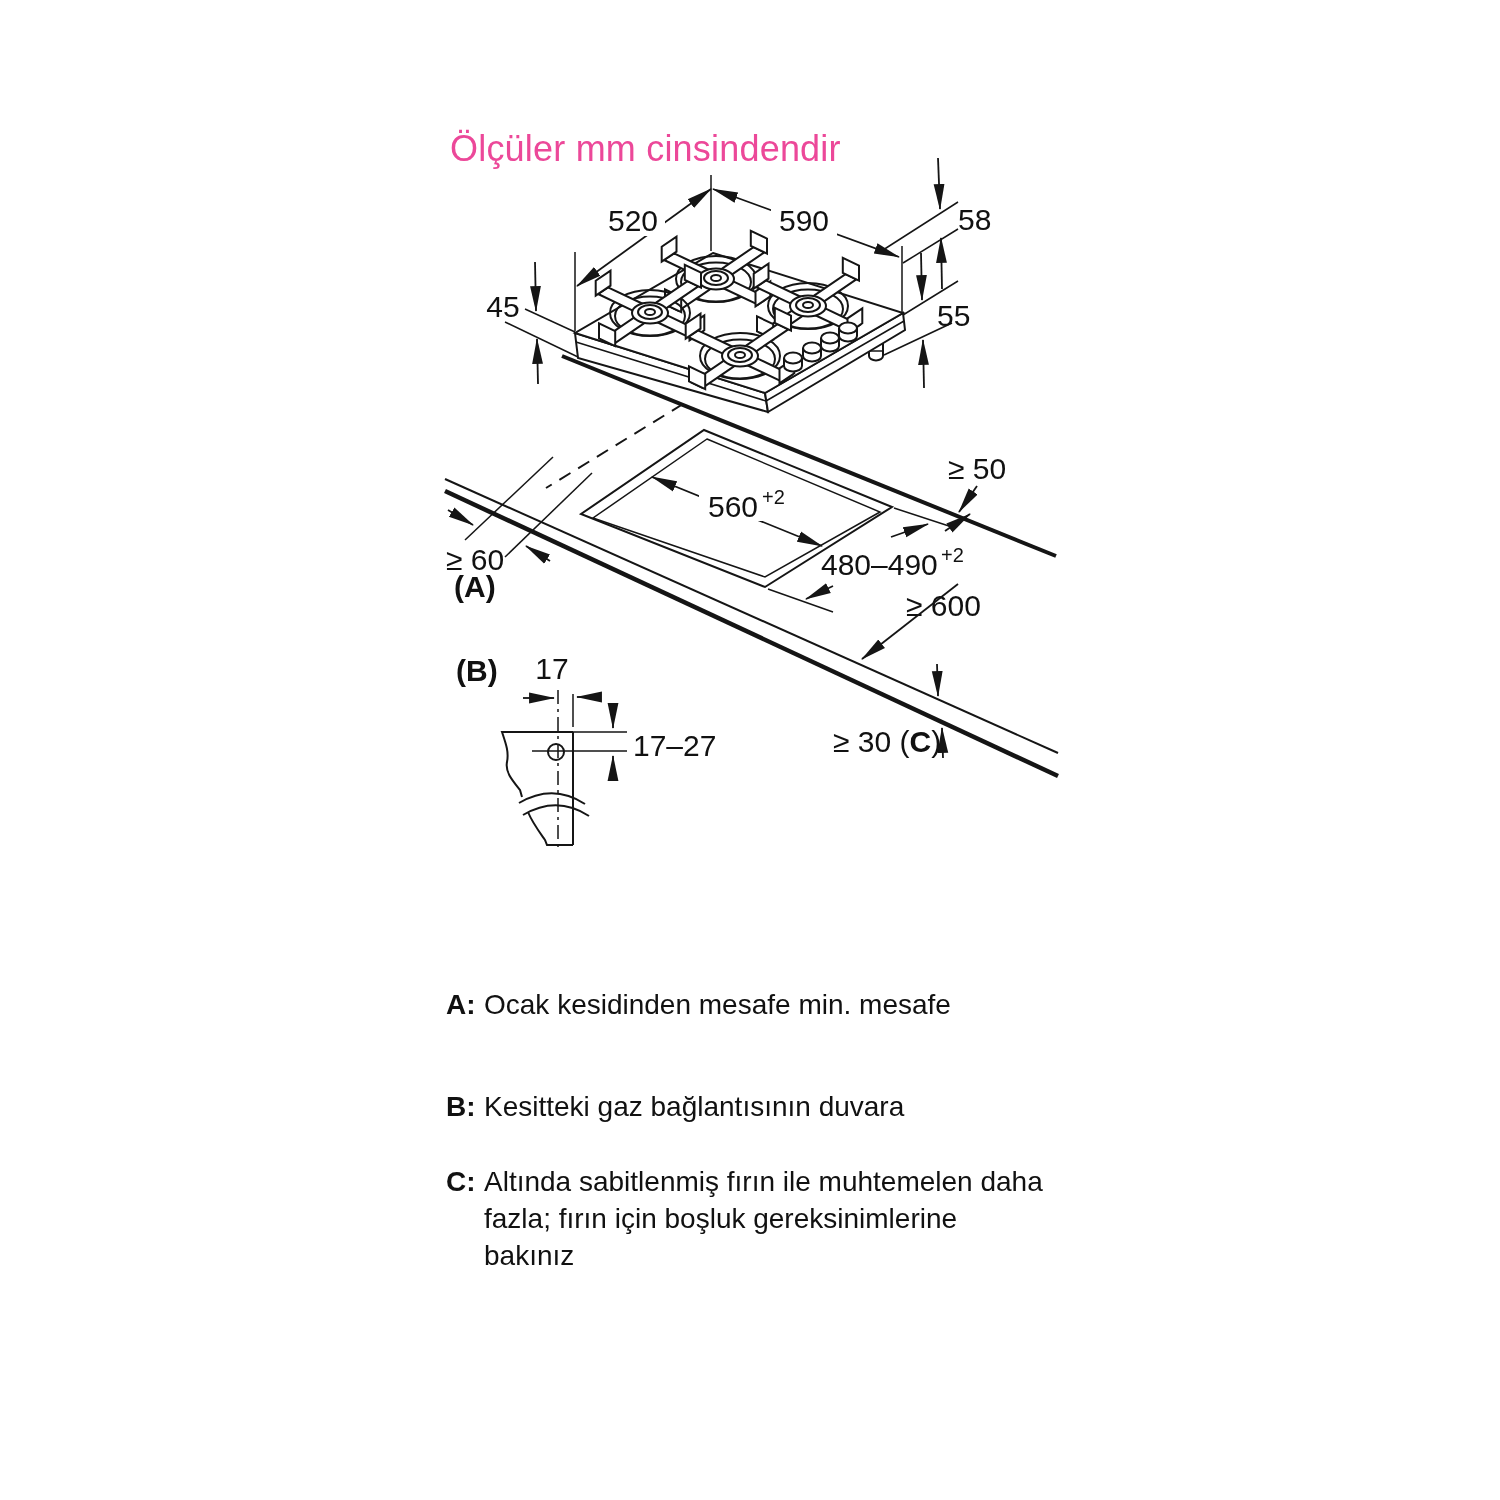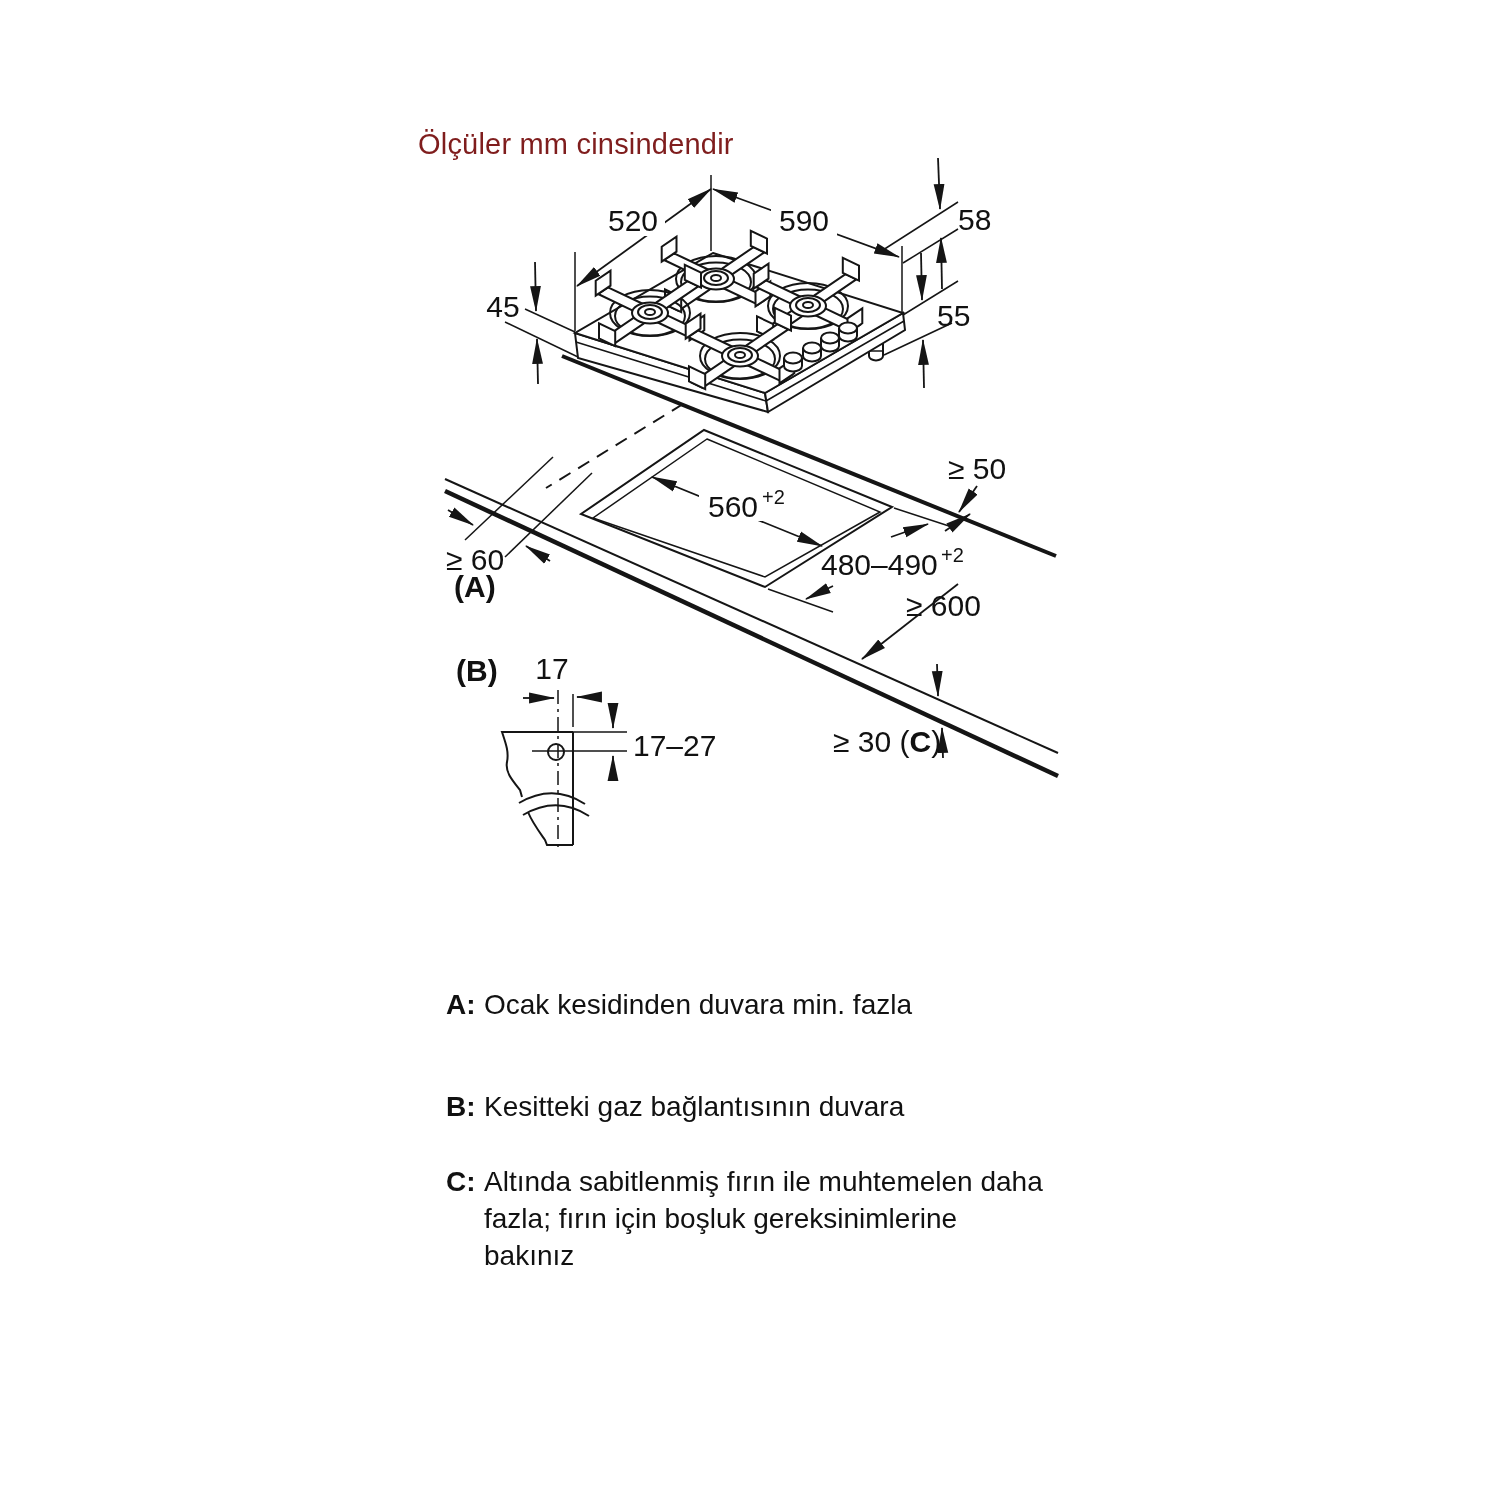--- a/index.html
+++ b/index.html
@@ -1,18 +1,18 @@
 <!DOCTYPE html>
 <html><head>
 <meta charset="utf-8">
 <style>
   html,body{margin:0;padding:0;background:#fff;}
   .canvas{position:relative;width:1500px;height:1500px;background:#ffffff;overflow:hidden;
           font-family:"Liberation Sans","DejaVu Sans",sans-serif;color:#111;}
-  .page-title{position:absolute;left:418px;top:128px;font-size:29px;letter-spacing:0.2px;color:#7f1d1d;}
+  .page-title{position:absolute;left:450px;top:128px;font-size:36px;letter-spacing:0.2px;color:#ec4899;}
   svg{position:absolute;left:0;top:0;}
   svg text{font-family:"Liberation Sans","DejaVu Sans",sans-serif;fill:#111;font-size:30px;}
   svg .sup{font-size:20px;}
   svg .bold{font-weight:bold;}
   .ln{fill:none;stroke:#151515;stroke-width:2;}
   .wln{fill:#ffffff;stroke:#151515;stroke-width:2;}
   .thin{fill:none;stroke:#151515;stroke-width:1.5;}
   .dim{fill:none;stroke:#151515;stroke-width:1.8;}
   .legend{position:absolute;left:446px;top:0;width:640px;}
   .legend-row{position:absolute;display:flex;align-items:flex-start;font-size:28px;line-height:37px;color:#111;}
@@ -209,21 +209,21 @@
 
       <line x1="613" y1="704" x2="613" y2="728" class="dim" marker-end="url(#ah)"></line>
       <line x1="613" y1="781" x2="613" y2="756" class="dim" marker-end="url(#ah)"></line>
       <text x="633" y="756">17–27</text>
     </g>
   </svg>
 
   <div class="legend">
     <div class="legend-row" style="top:986px;">
       <span class="legend-marker">A:</span>
-      <span class="legend-text">Ocak kesidinden duvara min. fazla</span>
+      <span class="legend-text">Ocak kesidinden mesafe min. mesafe</span>
     </div>
     <div class="legend-row" style="top:1088px;">
       <span class="legend-marker">B:</span>
       <span class="legend-text">Kesitteki gaz bağlantısının duvara</span>
     </div>
     <div class="legend-row" style="top:1163px;">
       <span class="legend-marker">C:</span>
       <span class="legend-text">Altında sabitlenmiş fırın ile muhtemelen daha fazla; fırın için boşluk gereksinimlerine bakınız</span>
     </div>
   </div>

